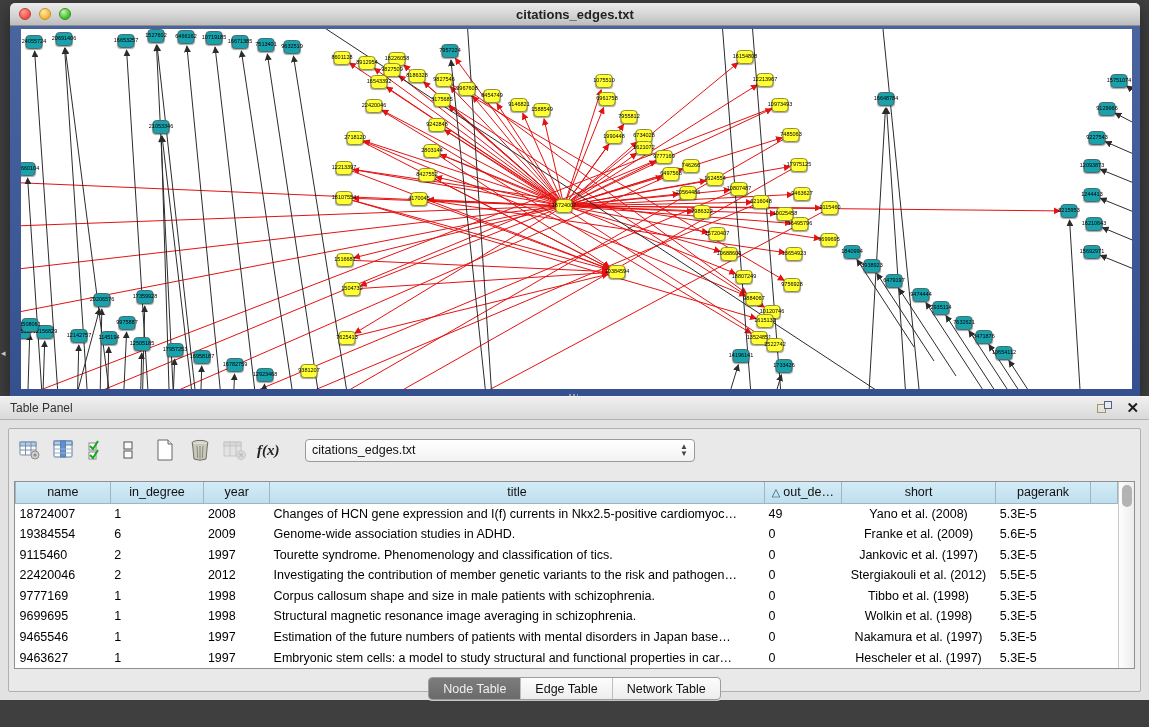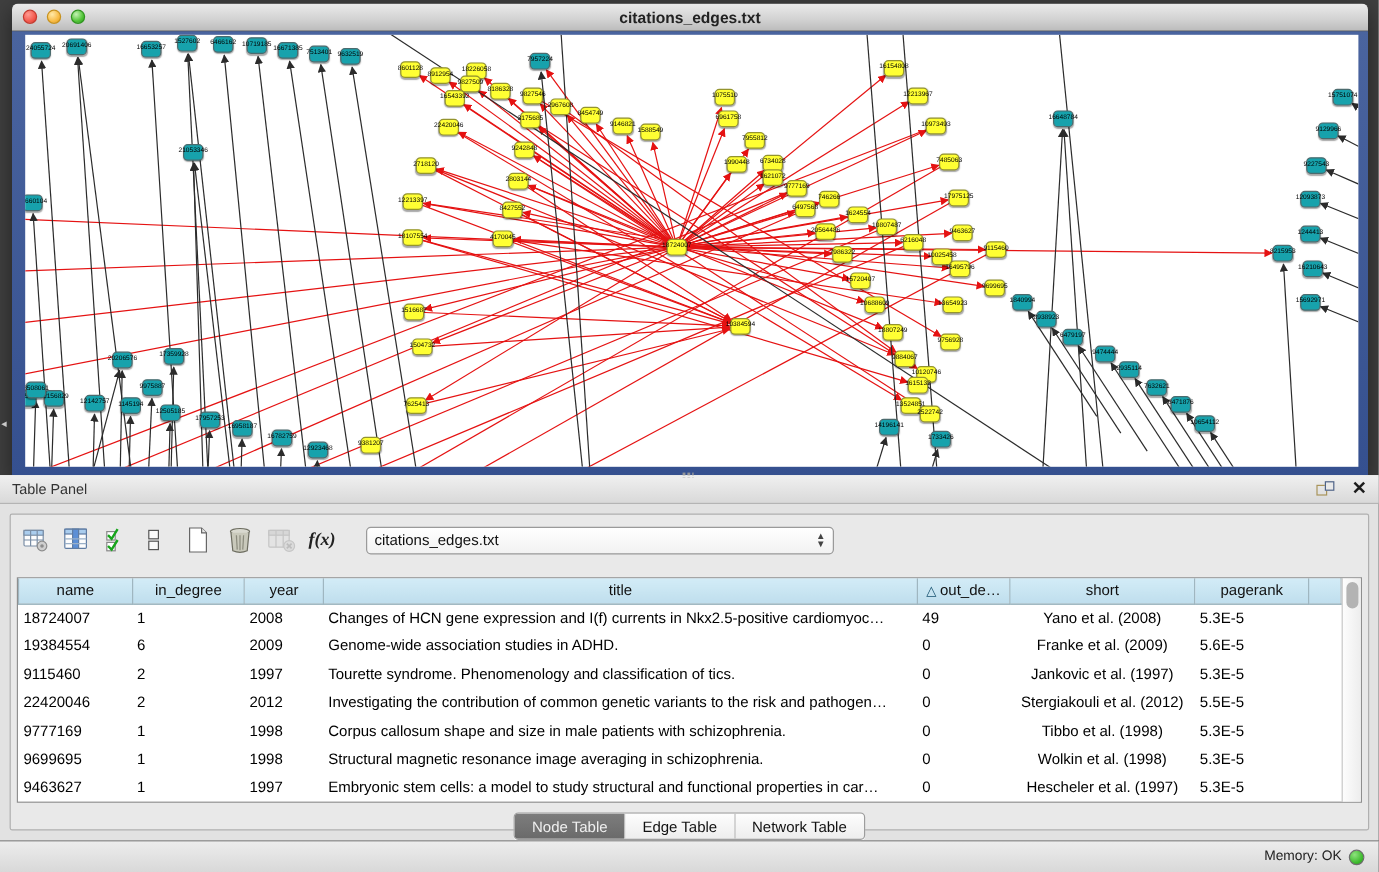--- a/index.html
+++ b/index.html
@@ -695,21 +695,21 @@
                 <td class="al">Tourette syndrome. Phenomenology and classification of tics.</td>
                 <td class="al">0</td>
                 <td class="ac">Jankovic et al. (1997)</td>
                 <td class="al">5.3E-5</td>
                 <td class="al"></td>
               </tr>
               <tr>
                 <td class="al">22420046</td>
                 <td class="al">2</td>
                 <td class="al">2012</td>
-                <td class="al">Investigating the contribution of common genetic variants to the risk and pathogen…</td>
+                <td class="al">Investigating the contribution of member genetic variants to the risk and pathogen…</td>
                 <td class="al">0</td>
                 <td class="ac">Stergiakouli et al. (2012)</td>
                 <td class="al">5.5E-5</td>
                 <td class="al"></td>
               </tr>
               <tr>
                 <td class="al">9777169</td>
                 <td class="al">1</td>
                 <td class="al">1998</td>
                 <td class="al">Corpus callosum shape and size in male patients with schizophrenia.</td>
@@ -722,20 +722,30 @@
                 <td class="al">9699695</td>
                 <td class="al">1</td>
                 <td class="al">1998</td>
                 <td class="al">Structural magnetic resonance image averaging in schizophrenia.</td>
                 <td class="al">0</td>
                 <td class="ac">Wolkin et al. (1998)</td>
                 <td class="al">5.3E-5</td>
                 <td class="al"></td>
               </tr>
               <tr>
+                <td class="al">9465546</td>
+                <td class="al">1</td>
+                <td class="al">1997</td>
+                <td class="al">Estimation of the future numbers of patients with mental disorders in Japan base…</td>
+                <td class="al">0</td>
+                <td class="ac">Nakamura et al. (1997)</td>
+                <td class="al">5.3E-5</td>
+                <td class="al"></td>
+              </tr>
+              <tr>
                 <td class="al">9463627</td>
                 <td class="al">1</td>
                 <td class="al">1997</td>
                 <td class="al">Embryonic stem cells: a model to study structural and functional properties in car…</td>
                 <td class="al">0</td>
                 <td class="ac">Hescheler et al. (1997)</td>
                 <td class="al">5.3E-5</td>
                 <td class="al"></td>
               </tr>
             </tbody>
@@ -748,17 +758,13 @@
       <div class="tabs">
         <div class="seg" id="seg">
             <button class="active">Node Table</button>
             <button>Edge Table</button>
             <button>Network Table</button>
           </div>
       </div>
     </div>
   </div>
 
-  <div class="statusbar">
-    <span class="mem-label">Memory: OK</span>
-    <span class="mem-dot"></span>
-  </div>
 </div>
 
 </body></html>

